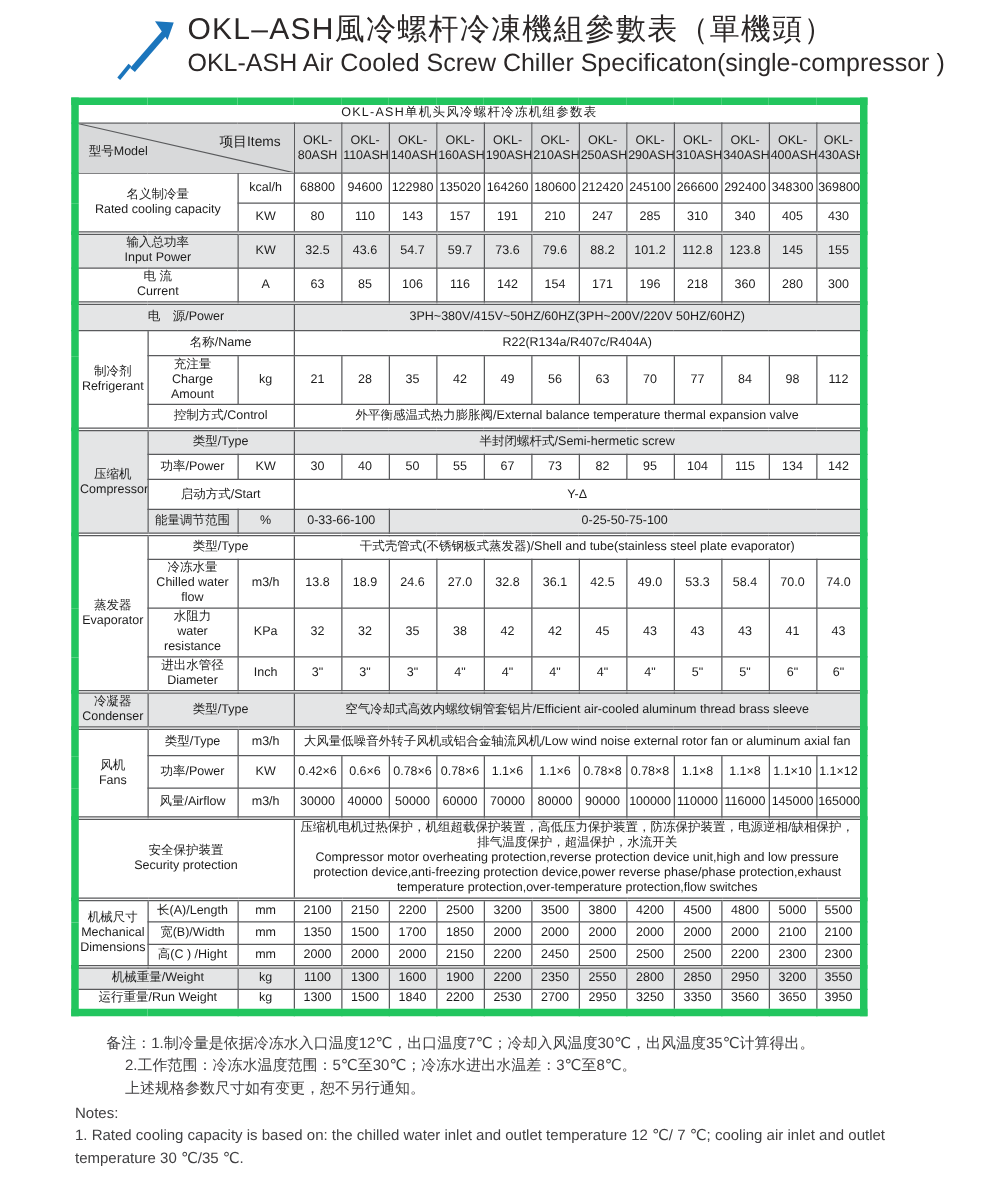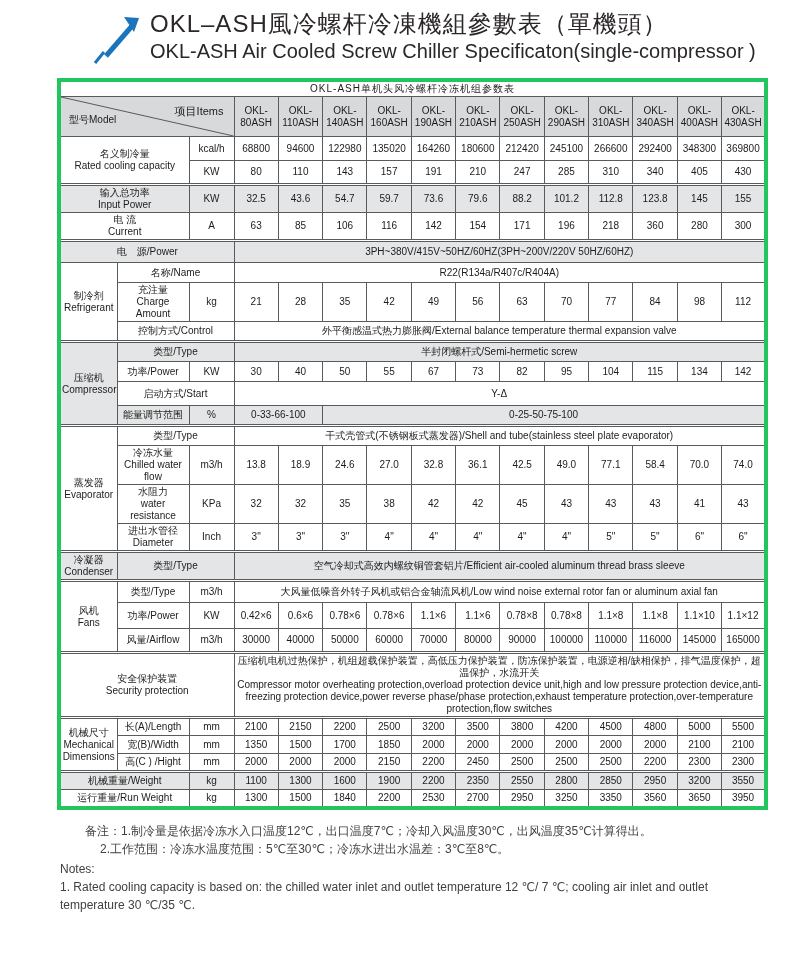--- a/index.html
+++ b/index.html
@@ -8,22 +8,22 @@
     font-family:"Liberation Sans","DejaVu Sans",sans-serif;color:#231f20;
   }
   
   .page-header{display:flex;align-items:flex-start;padding:10px 0 0 92px;}
   .logo{width:56px;height:52px;flex:0 0 auto;margin-top:2px;}
   .titles{margin-left:2px;}
   .title-cn{font-size:24px;letter-spacing:1px;color:#2b2727;line-height:1.15;}
   .title-en{font-size:20px;color:#2b2727;margin-top:2px;}
   
   table.spec{
-    border-collapse:collapse;table-layout:fixed;width:711px;margin:14px 0 0 57px;
-    border:4px solid #22c55e;text-align:center;
+    border-collapse:collapse;table-layout:fixed;width:637px;margin:14px 0 0 57px;
+    border:6px solid #22c55e;text-align:center;
   }
   table.spec td{
     border:1px solid #595a5c;padding:1px;font-size:10px;line-height:1.2;
     vertical-align:middle;overflow:hidden;color:#1c1c1c;background:#ffffff;
   }
   tr.g td{background:#e4e5e6;}
   tr.hdr td{background:#d8d9da;}
   td.grp{background:#ffffff;font-size:10px;line-height:1.35;}
   td.gbg{background:#e4e5e6;}
   tr.sep > td{border-top:3px double #595a5c;}
@@ -264,21 +264,21 @@
         </td>
     <td class="unit">m3/h</td>
   <td class="v ds">13.8</td>
         <td class="v">18.9</td>
         <td class="v">24.6</td>
         <td class="v">27.0</td>
         <td class="v">32.8</td>
         <td class="v">36.1</td>
         <td class="v">42.5</td>
         <td class="v">49.0</td>
-        <td class="v">77.1</td>
+        <td class="v">53.3</td>
         <td class="v">58.4</td>
         <td class="v">70.0</td>
         <td class="v">74.0</td>
       </tr>
   <tr class="h26">
     <td class="lbl">
           <div>水阻力</div>
           <div>water resistance</div>
         </td>
     <td class="unit">KPa</td>
@@ -366,21 +366,21 @@
         <td class="v">165000</td>
       </tr>
 
   <tr class="sep">
     <td class="lbl gbg" colspan="3">
           <div>安全保护装置</div>
           <div>Security protection</div>
         </td>
     <td class="sec-content ds" colspan="12">
       <div>压缩机电机过热保护，机组超载保护装置，高低压力保护装置，防冻保护装置，电源逆相/缺相保护，排气温度保护，超温保护，水流开关</div>
-      <div>Compressor motor overheating protection,overload protection device unit,high and low pressure protection device,anti-freezing protection device,power reverse phase/phase protection,exhaust temperature protection,over-temperature protection,flow switches</div>
+      <div>Compressor motor overheating protection,reverse protection device unit,high and low pressure protection device,anti-freezing protection device,power reverse phase/phase protection,exhaust temperature protection,over-temperature protection,flow switches</div>
     </td>
   </tr>
 
   <tr class="sep h18">
     <td class="grp" rowspan="3">
           <div>机械尺寸</div>
           <div>Mechanical</div>
           <div>Dimensions</div>
         </td>
     <td class="lbl">长(A)/Length</td>
@@ -463,18 +463,19 @@
         <td class="v">3650</td>
         <td class="v">3950</td>
       </tr>
   </tbody>
 </table>
 
 <div class="notes">
   <div class="notes-cn">
       <div>备注：1.制冷量是依据冷冻水入口温度12℃，出口温度7℃；冷却入风温度30℃，出风温度35℃计算得出。</div>
       <div class="ind">2.工作范围：冷冻水温度范围：5℃至30℃；冷冻水进出水温差：3℃至8℃。</div>
+      <div class="ind">上述规格参数尺寸如有变更，恕不另行通知。</div>
     </div>
   <div class="notes-en-title">Notes:</div>
   <div class="notes-en">
       <div>1. Rated cooling capacity is based on: the chilled water inlet and outlet temperature 12 ℃/ 7 ℃; cooling air inlet and outlet temperature 30 ℃/35 ℃.</div>
     </div>
 </div>
 
 </body></html>

